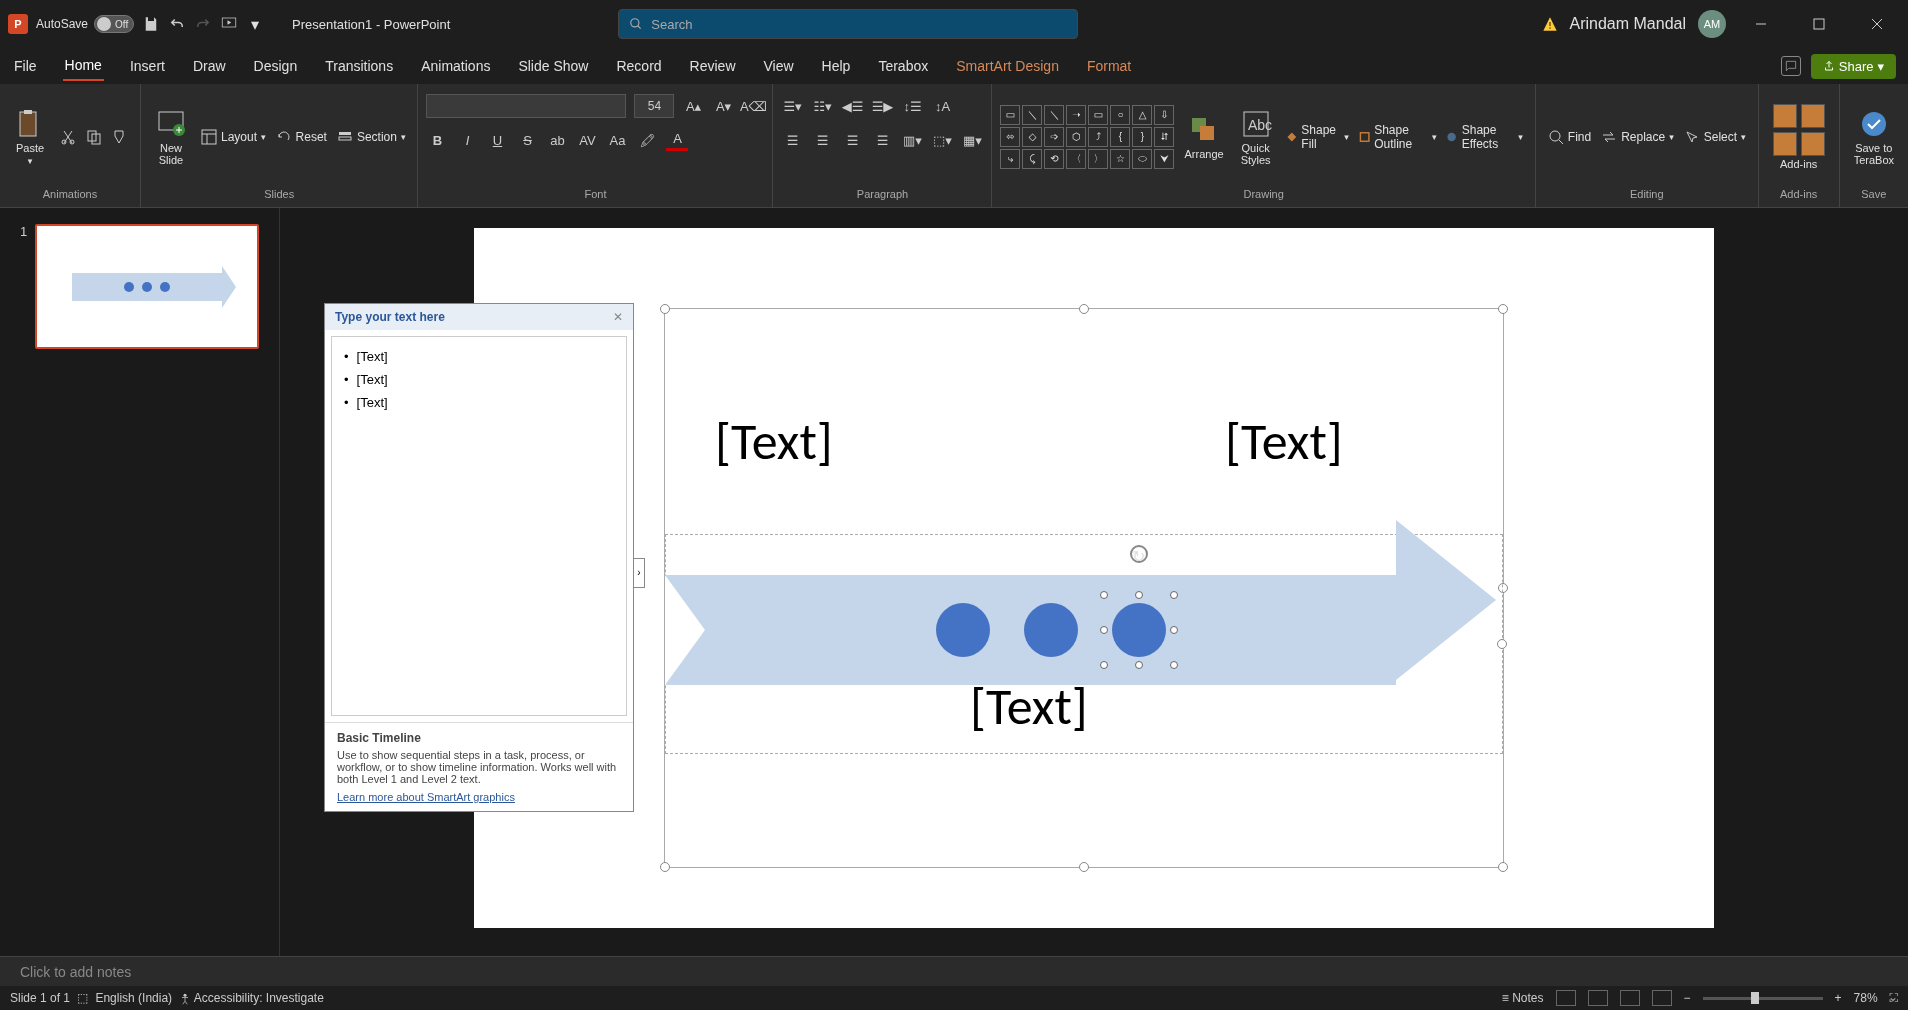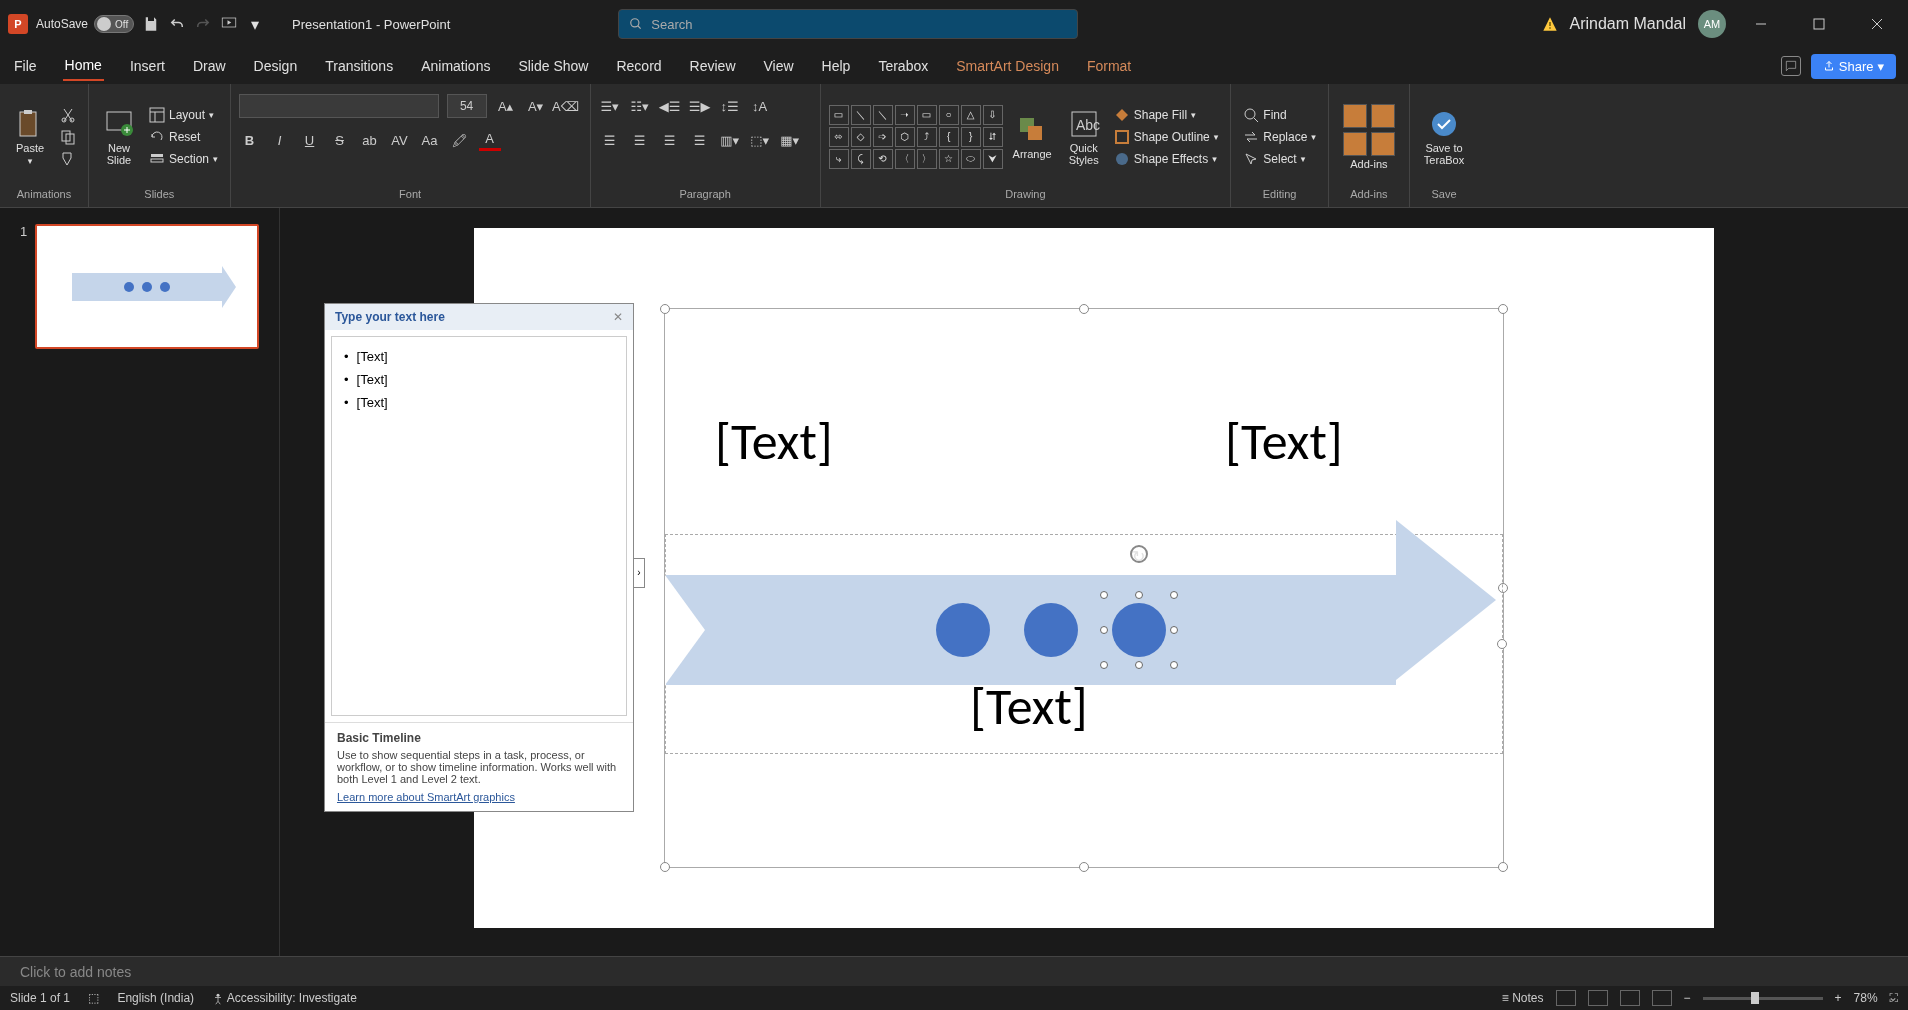--- a/index.html
+++ b/index.html
@@ -21,31 +21,31 @@
 .avatar { width: 28px; height: 28px; background: #6b8e7f; border-radius: 50%; display: flex; align-items: center; justify-content: center; font-size: 11px; color: #fff; }
 .win-btn { width: 46px; height: 32px; display: flex; align-items: center; justify-content: center; cursor: pointer; }
 .win-btn svg { width: 12px; height: 12px; stroke: #ccc; fill: none; }
 
 
 .menubar { height: 36px; background: #1e1e1e; display: flex; align-items: center; padding: 0 12px; gap: 24px; font-size: 14px; }
 .menu-tab { cursor: pointer; padding: 6px 2px; }
 .menu-tab.active { border-bottom: 2px solid #d34726; color: #fff; }
 .menu-tab.contextual { color: #d68a5a; }
 .menubar-right { margin-left: auto; display: flex; align-items: center; gap: 10px; }
-.share-btn { background: #3b82f6; color: #fff; padding: 5px 12px; border-radius: 4px; font-size: 13px; display: flex; align-items: center; gap: 4px; }
+.share-btn { background: #4d7c0f; color: #fff; padding: 5px 12px; border-radius: 4px; font-size: 13px; display: flex; align-items: center; gap: 4px; }
 .comment-icon { width: 20px; height: 20px; border: 1px solid #888; border-radius: 3px; display: flex; align-items: center; justify-content: center; }
 
 
 .ribbon { height: 124px; background: #2b2b2b; display: flex; border-bottom: 1px solid #444; }
 .ribbon-group { display: flex; flex-direction: column; padding: 4px 8px; border-right: 1px solid #444; }
 .ribbon-group-content { flex: 1; display: flex; align-items: center; gap: 4px; }
 .ribbon-group-label { font-size: 11px; color: #aaa; text-align: center; height: 18px; display: flex; align-items: center; justify-content: center; position: relative; }
 .ribbon-big-btn { display: flex; flex-direction: column; align-items: center; gap: 2px; font-size: 11px; padding: 4px 6px; cursor: pointer; }
 .ribbon-big-btn svg { width: 32px; height: 32px; }
-.ribbon-col { display: flex; flex-direction: column; gap: 2px; }
+.ribbon-col { display: flex; flex-direction: row; gap: 2px; }
 .ribbon-small-btn { display: flex; align-items: center; gap: 4px; font-size: 12px; padding: 2px 4px; cursor: pointer; }
 .ribbon-small-btn svg { width: 16px; height: 16px; }
 .font-select { width: 200px; height: 24px; background: #3a3a3a; border: 1px solid #555; color: #ccc; font-size: 12px; padding: 0 6px; }
 .font-size { width: 40px; height: 24px; background: #3a3a3a; border: 1px solid #555; color: #ccc; font-size: 12px; text-align: center; }
 .font-row { display: flex; gap: 8px; align-items: center; height: 28px; }
 .fmt-btn { width: 22px; height: 22px; display: flex; align-items: center; justify-content: center; cursor: pointer; font-size: 13px; color: #ccc; }
 .shapes-gallery { display: grid; grid-template-columns: repeat(8, 20px); grid-template-rows: repeat(3, 20px); gap: 2px; }
 .shape-cell { border: 1px solid #666; display: flex; align-items: center; justify-content: center; font-size: 10px; }
 .editing-gallery { display: grid; grid-template-columns: repeat(2, 24px); grid-template-rows: repeat(2, 24px); gap: 4px; }
 .ed-cell { background: #c77d3a; border: 1px solid #555; }
@@ -93,21 +93,21 @@
 .sa-text { position: absolute; font-size: 52px; color: #000; font-family: Calibri, sans-serif; }
 .sa-dot { width: 54px; height: 54px; background: #4472c4; border-radius: 50%; position: absolute; }
 .dot-sel { position: absolute; }
 .dot-sel-h { width: 8px; height: 8px; background: #fff; border: 1px solid #666; border-radius: 50%; position: absolute; }
 .rotate-h { width: 18px; height: 18px; border: 2px solid #888; border-radius: 50%; position: absolute; left: 50%; top: -50px; transform: translateX(-50%); }
 
 
 .notes-bar { height: 30px; background: #2b2b2b; border-top: 1px solid #444; display: flex; align-items: center; padding: 0 20px; color: #888; font-size: 14px; }
 
 
-.statusbar { height: 24px; background: #1e1e1e; display: flex; align-items: center; padding: 0 10px; font-size: 12px; color: #ccc; gap: 18px; }
+.statusbar { height: 24px; background: #1e1e1e; display: flex; align-items: center; padding: 0 10px; font-size: 12px; color: #ccc; gap: 7px; }
 .statusbar-right { margin-left: auto; display: flex; align-items: center; gap: 12px; }
 .zoom-slider { width: 120px; height: 3px; background: #555; position: relative; }
 .zoom-thumb { width: 8px; height: 12px; background: #ccc; position: absolute; left: 40%; top: -5px; }
 .view-btn { width: 20px; height: 16px; border: 1px solid #666; cursor: pointer; }
 
 .collapse-chevron { position: absolute; right: 10px; bottom: 6px; color: #aaa; font-size: 12px; cursor: pointer; }
 </style>
 </head>
 <body>
 

